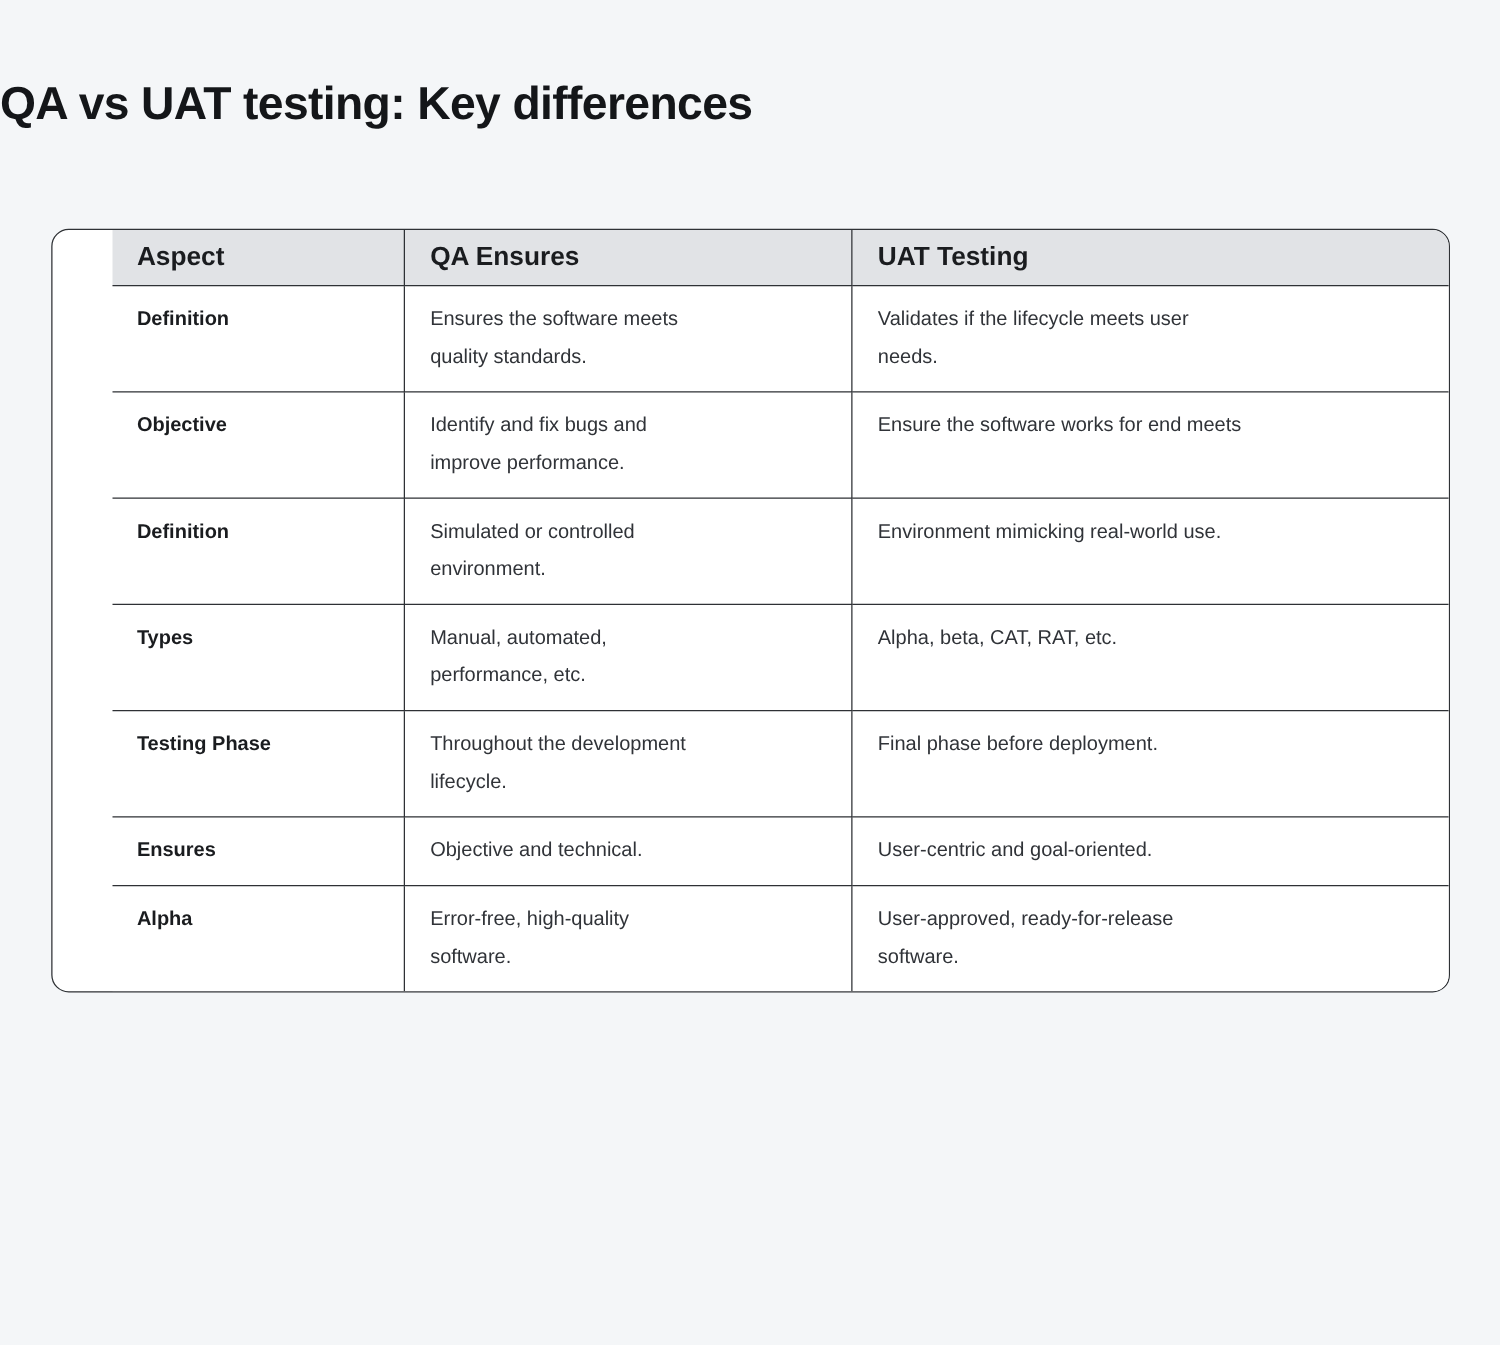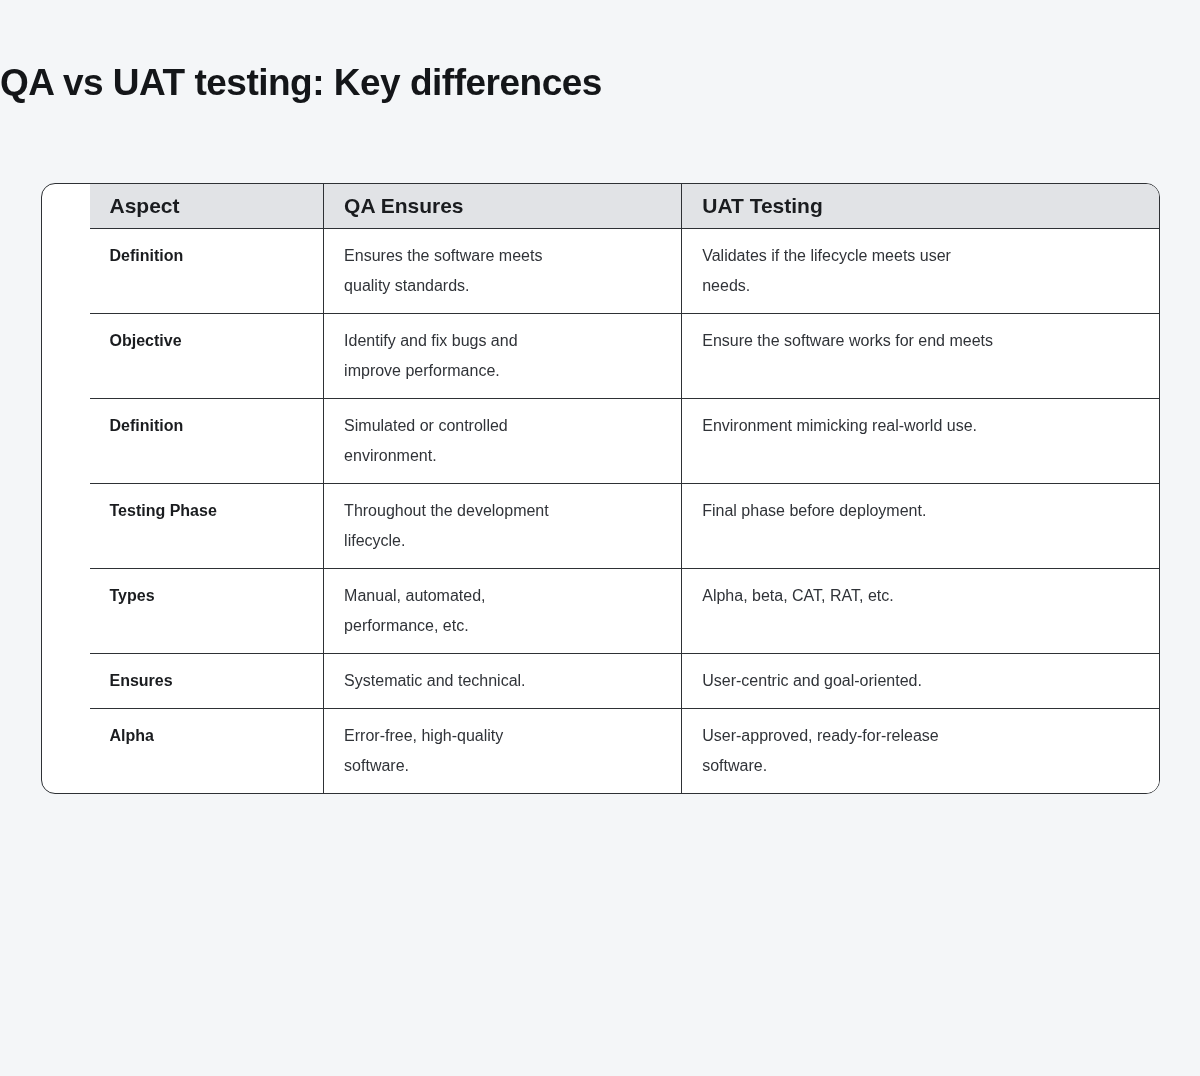--- a/index.html
+++ b/index.html
@@ -108,34 +108,34 @@
 improve performance.</td>
           <td>Ensure the software works for end meets</td>
         </tr>
         <tr>
           <td class="aspect">Definition</td>
           <td>Simulated or controlled
 environment.</td>
           <td>Environment mimicking real-world use.</td>
         </tr>
         <tr>
+          <td class="aspect">Types</td>
+          <td>Manual, automated,
+performance, etc.</td>
+          <td>Alpha, beta, CAT, RAT, etc.</td>
+        </tr>
+        <tr>
           <td class="aspect">Testing Phase</td>
           <td>Throughout the development
 lifecycle.</td>
           <td>Final phase before deployment.</td>
         </tr>
         <tr>
-          <td class="aspect">Types</td>
-          <td>Manual, automated,
-performance, etc.</td>
-          <td>Alpha, beta, CAT, RAT, etc.</td>
-        </tr>
-        <tr>
           <td class="aspect">Ensures</td>
-          <td>Systematic and technical.</td>
+          <td>Objective and technical.</td>
           <td>User-centric and goal-oriented.</td>
         </tr>
         <tr>
           <td class="aspect">Alpha</td>
           <td>Error-free, high-quality
 software.</td>
           <td>User-approved, ready-for-release
 software.</td>
         </tr>
       </tbody>

